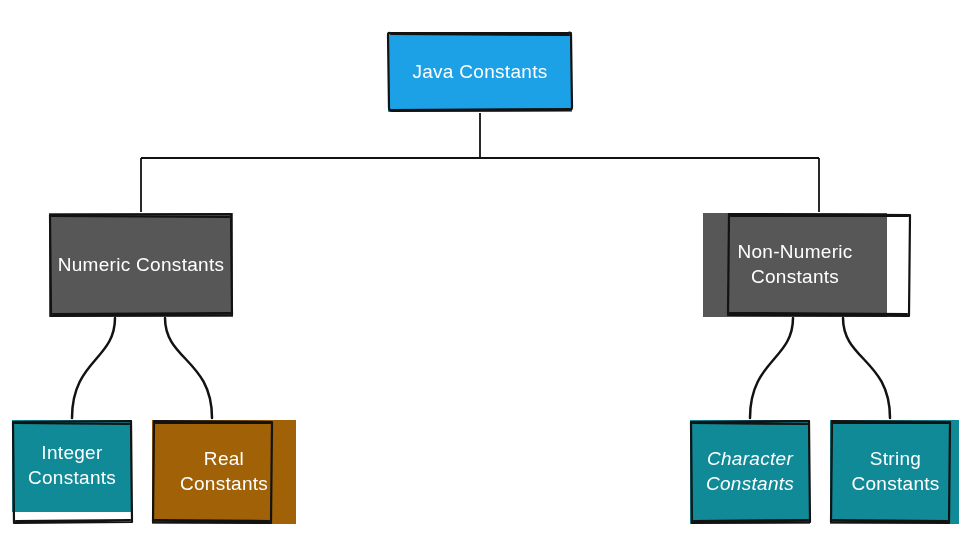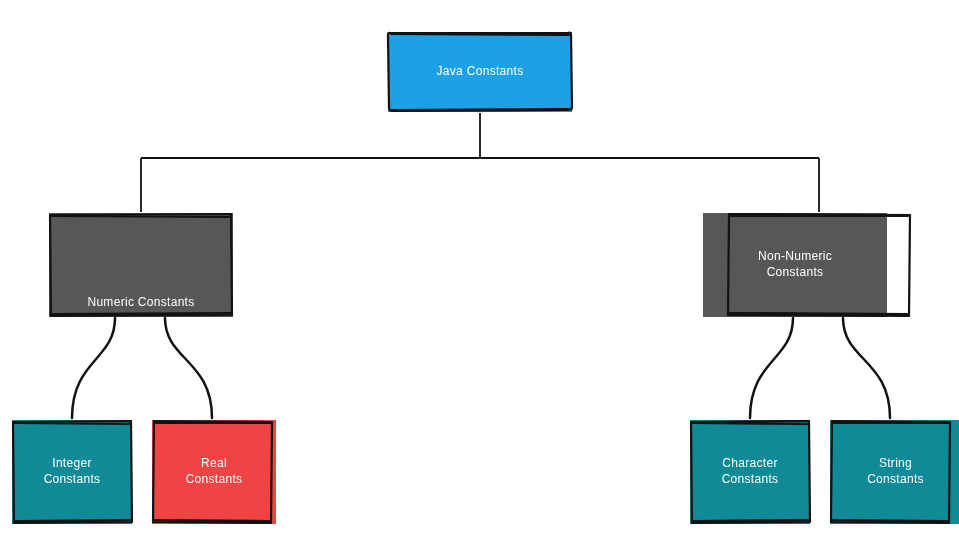--- a/index.html
+++ b/index.html
@@ -12,21 +12,21 @@
     overflow: hidden;
   }
   .node {
     position: absolute;
     display: flex;
     align-items: center;
     justify-content: center;
     text-align: center;
     color: #ffffff;
     font-weight: 400;
-    font-size: 12px;
+    font-size: 19px;
     letter-spacing: 0.3px;
     line-height: 1.3;
     padding: 6px;
     font-stretch: condensed;
   }
   .node-outline {
     position: absolute;
     pointer-events: none;
   }
   svg.connectors {
@@ -57,52 +57,52 @@
   <path d="M 843 318 C 843 360, 890 360, 890 418" stroke="#121212" stroke-width="2.5" fill="none" stroke-linecap="round"></path>
 </svg>
 
 <div class="node" style="left:388px; top:32px; width:184px; height:80px; background:#1da1e6;">
   <span>Java Constants</span>
 </div>
 <svg class="node-outline" style="left:384px; top:28px;" width="192" height="88">
   <path d="M 6 5 Q 4 4 4 7 L 5 80 Q 5 83 8 83 L 186 82 Q 188 82 188 79 L 187 6 Q 187 4 184 5 Z M 7 6 L 185 7 M 186 81 L 7 82" stroke="#121212" stroke-width="2.2" fill="none" stroke-linejoin="round" stroke-linecap="round"></path>
 </svg>
 
-<div class="node" style="left:49px; top:213px; width:184px; height:104px; background:#575757;align-items:flex-end;">
+<div class="node" style="left:49px; top:213px; width:184px; height:104px; background:#575757;">
   <span>Numeric Constants</span>
 </div>
 <svg class="node-outline" style="left:45px; top:209px;" width="192" height="112">
   <path d="M 5 6 L 186 5 L 187 106 L 6 107 Z M 7 7 L 184 8 M 185 104 L 8 105" stroke="#121212" stroke-width="2.2" fill="none" stroke-linejoin="round" stroke-linecap="round"></path>
 </svg>
 
 <div class="node" style="left:703px; top:213px; width:184px; height:104px; background:#575757; white-space:pre-line;">
   <span>Non-Numeric
 Constants</span>
 </div>
 <svg class="node-outline" style="left:723px; top:209px;" width="192" height="112">
   <path d="M 6 5 L 187 6 L 186 107 L 5 106 Z M 8 7 L 185 7 M 184 105 L 7 104" stroke="#121212" stroke-width="2.2" fill="none" stroke-linejoin="round" stroke-linecap="round"></path>
 </svg>
 
-<div class="node" style="left:12px; top:420px; width:120px; height:104px; background:#118a98; white-space:pre-line;">
+<div class="node" style="left:12px; top:420px; width:120px; height:92px; background:#118a98; white-space:pre-line;">
   <span>Integer
 Constants</span>
 </div>
 <svg class="node-outline" style="left:8px; top:416px;" width="128" height="112">
   <path d="M 5 6 L 123 5 L 124 106 L 6 107 Z M 7 7 L 121 8 M 122 104 L 8 105" stroke="#121212" stroke-width="2.2" fill="none" stroke-linejoin="round" stroke-linecap="round"></path>
 </svg>
 
-<div class="node" style="left:152px; top:420px; width:124px; height:104px; background:#ef4444; white-space:pre-line;">
+<div class="node" style="left:152px; top:420px; width:144px; height:104px; background:#a16207; white-space:pre-line;">
   <span>Real
 Constants</span>
 </div>
 <svg class="node-outline" style="left:148px; top:416px;" width="128" height="112">
   <path d="M 6 5 L 124 6 L 123 107 L 5 106 Z M 8 7 L 122 7 M 121 105 L 7 104" stroke="#121212" stroke-width="2.2" fill="none" stroke-linejoin="round" stroke-linecap="round"></path>
 </svg>
 
-<div class="node" style="left:690px; top:420px; width:120px; height:104px; background:#118a98; white-space:pre-line;">
+<div class="node" style="left:690px; top:420px; width:120px; height:104px; background:#118a98; white-space:pre-line;font-style:italic;">
   <span>Character
 Constants</span>
 </div>
 <svg class="node-outline" style="left:686px; top:416px;" width="128" height="112">
   <path d="M 5 6 L 123 5 L 124 106 L 6 107 Z M 7 7 L 121 8 M 122 104 L 8 105" stroke="#121212" stroke-width="2.2" fill="none" stroke-linejoin="round" stroke-linecap="round"></path>
 </svg>
 
 <div class="node" style="left:830px; top:420px; width:131px; height:104px; background:#118a98; white-space:pre-line;">
   <span>String
 Constants</span>

